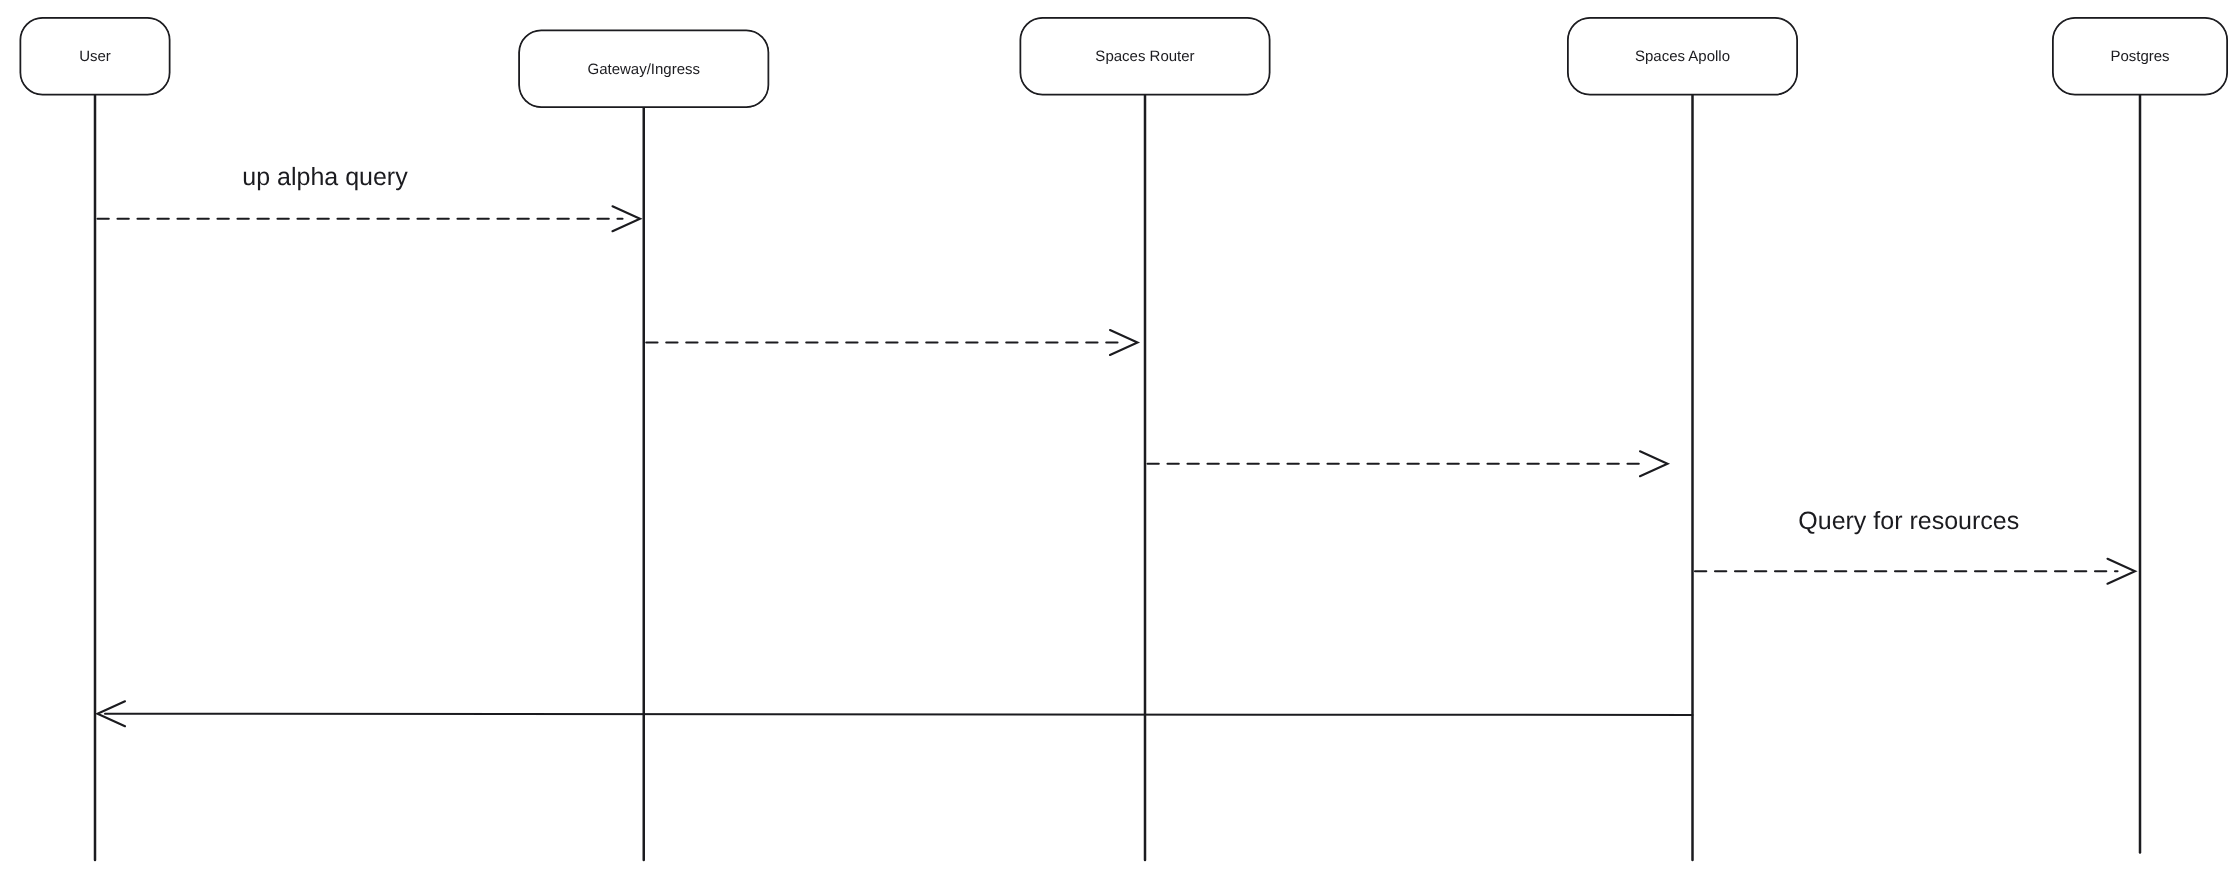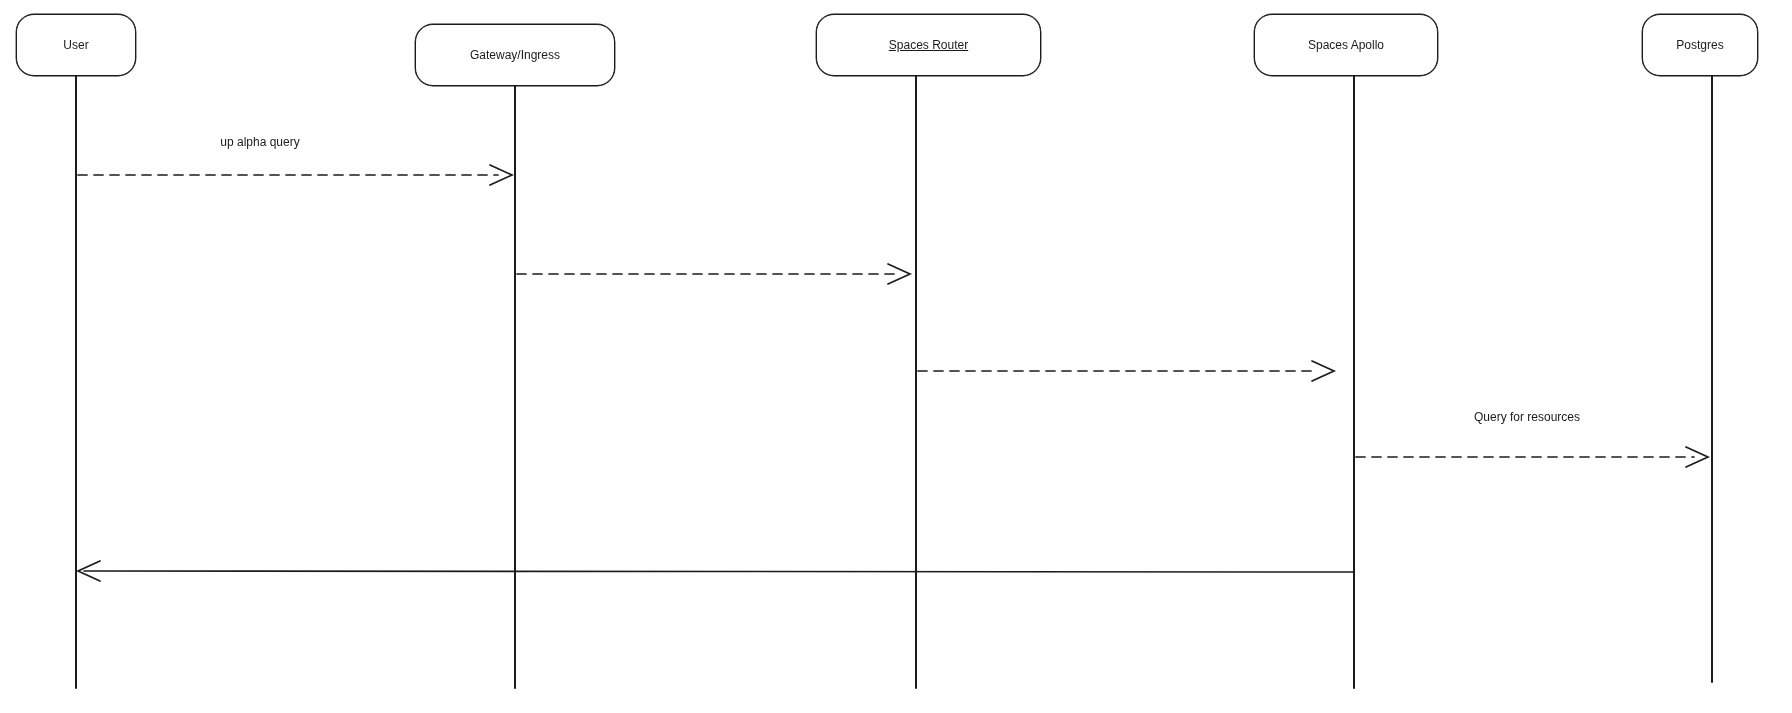--- a/index.html
+++ b/index.html
@@ -40,29 +40,29 @@
   }
   .actor-box .actor-label {
     font-size: 12px;
     line-height: 1;
     color: var(--text);
     white-space: nowrap;
   }
 
   #actor-user           { left: 16px;   width: 120px; }
   #actor-gateway        { left: 415px;  width: 200px; margin-top: 10px; }
-  #actor-spaces-router  { left: 816px;  width: 225px; text-decoration: underline; }
+  #actor-spaces-router  { left: 816px;  width: 200px; }
   #actor-spaces-apollo  { left: 1254px; width: 184px; }
-  #actor-postgres       { left: 1642px; width: 116px; }
+  #actor-postgres       { left: 1642px; width: 140px; }
 
   .message-label {
     position: absolute;
     width: 300px;
     text-align: center;
-    font-size: 12px;
+    font-size: 20px;
     line-height: 20px;
     color: var(--text);
     white-space: nowrap;
   }
   #label-msg-1 { left: 110px;  top: 132px; }
   #label-msg-4 { left: 1377px; top: 407px; }
 </style>
 </head>
 <body>
 

